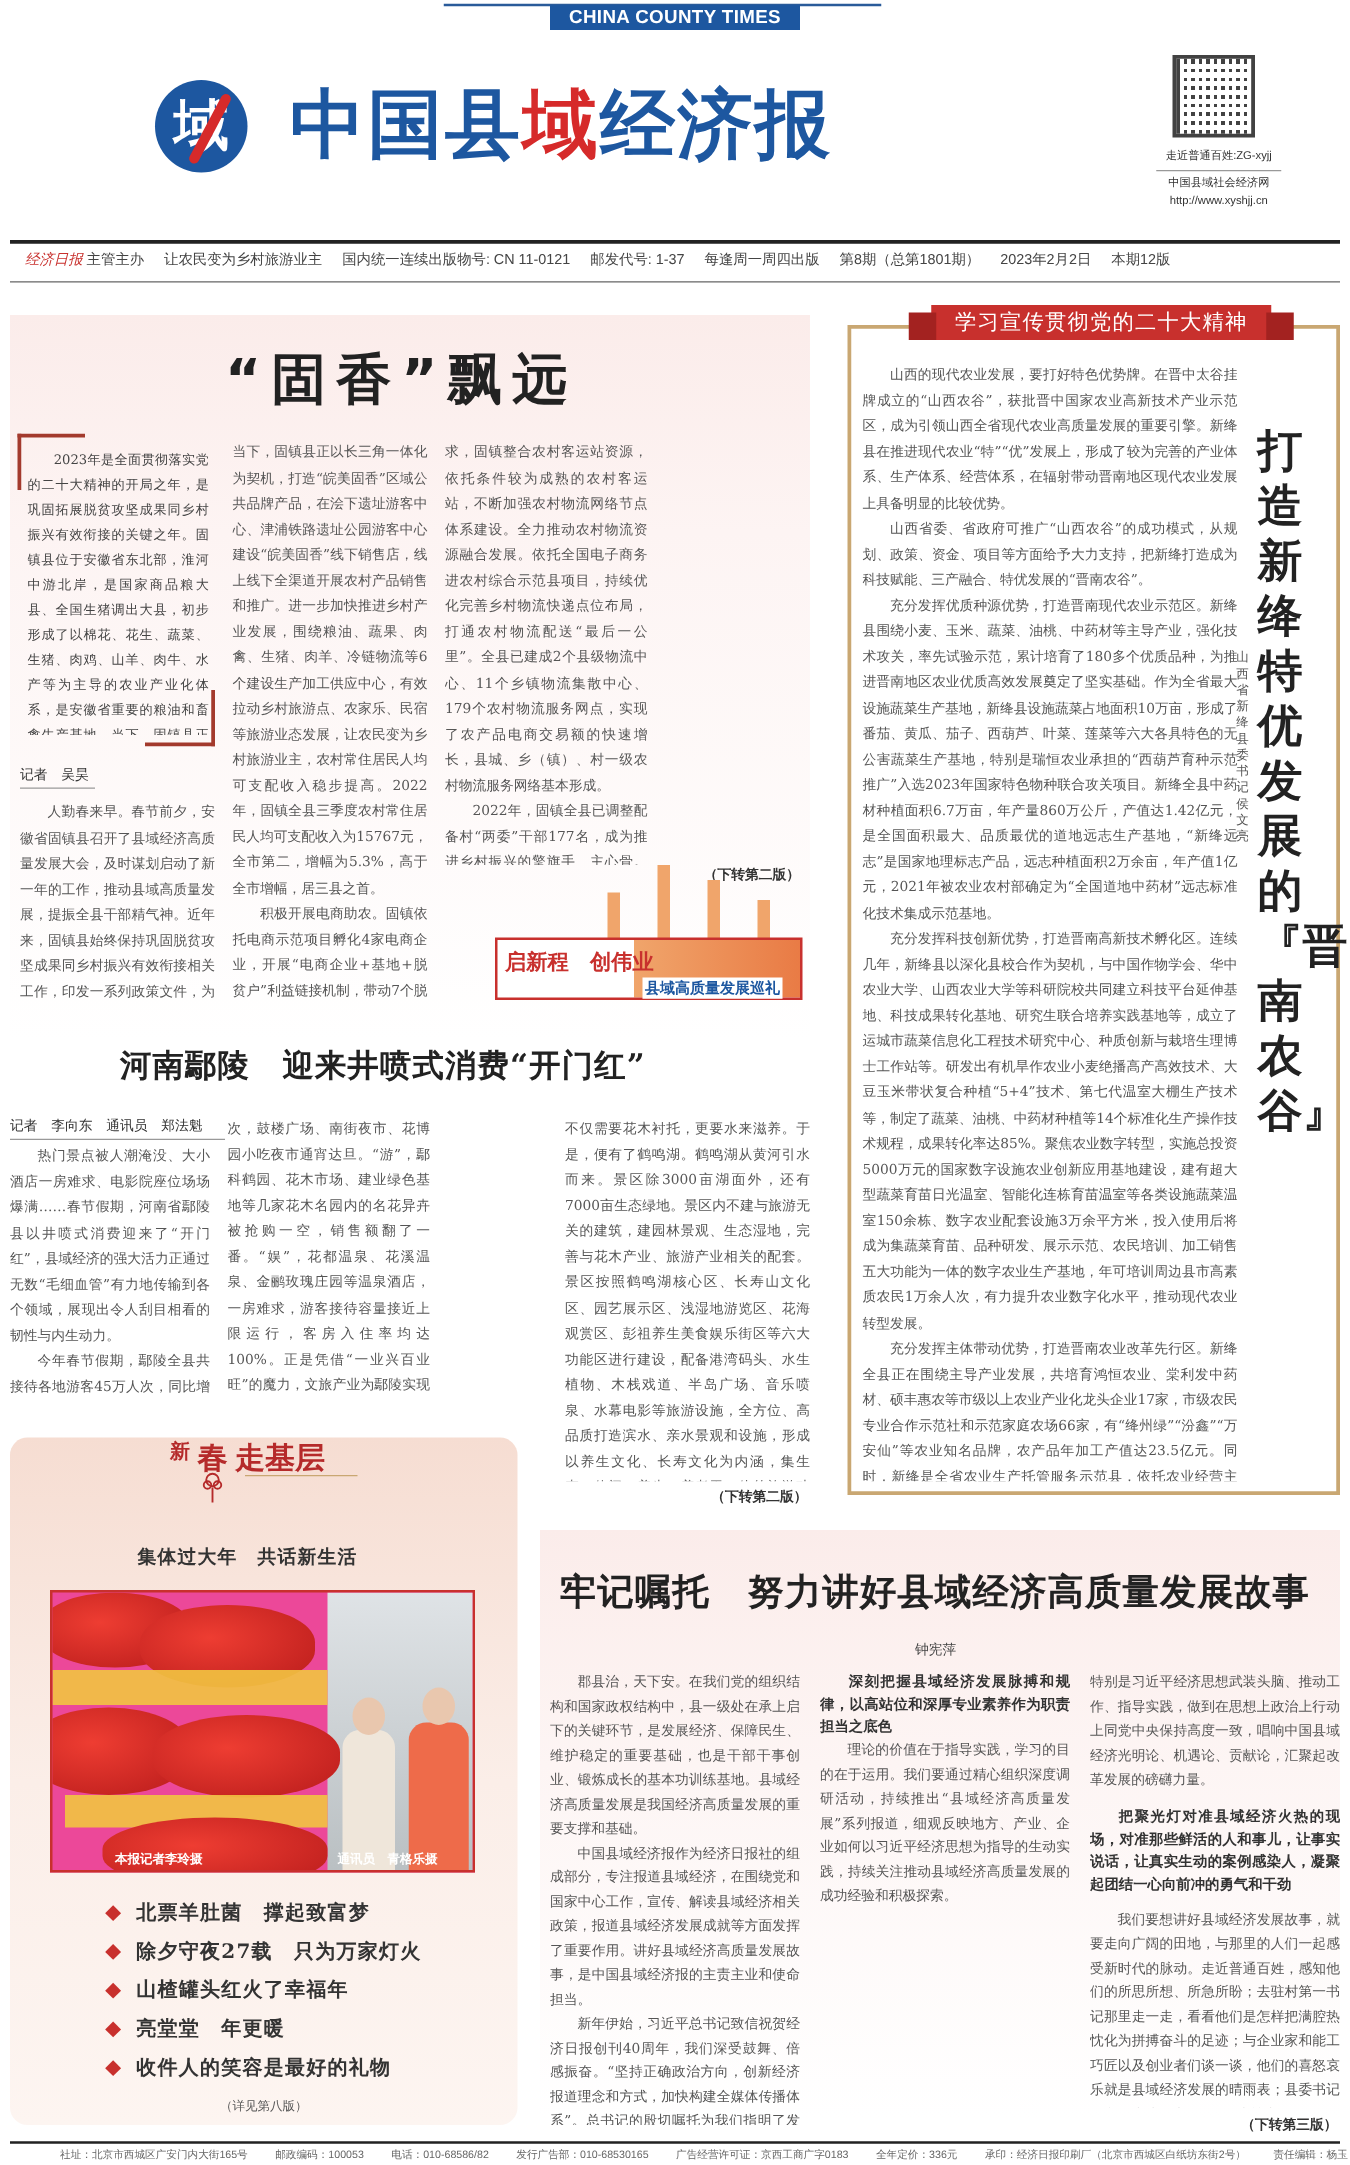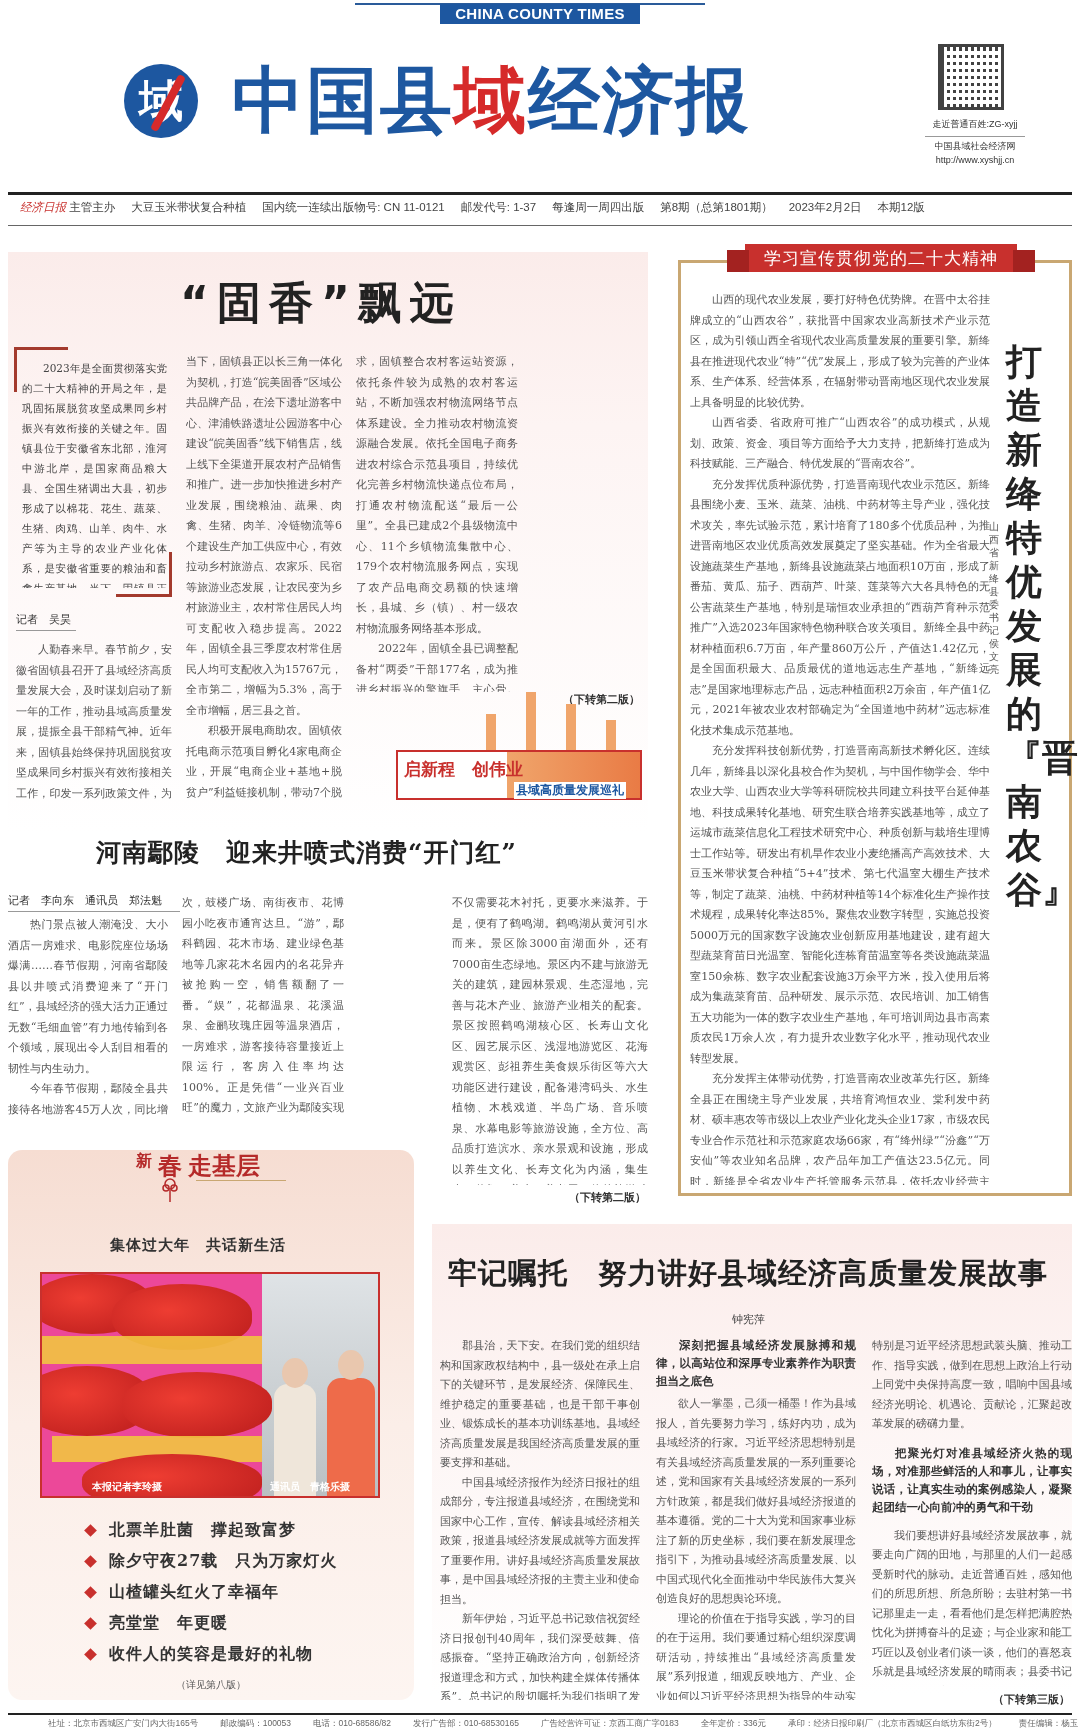--- a/index.html
+++ b/index.html
@@ -2,21 +2,21 @@
 <html><head>
 <meta charset="utf-8">
 <style>
 *{box-sizing:border-box;margin:0;padding:0}
 body{width:1080px;height:1732px;background:#fff;font-family:"DejaVu Serif",serif;color:#333;position:relative;overflow:hidden}
 .abs{position:absolute}
 .en-title-line{left:355px;top:3px;width:350px;height:2px;background:#2a5b9a}
 .en-title{left:440px;top:4px;width:200px;height:20px;background:#1d57a0;color:#fff;font-family:"Liberation Sans",sans-serif;font-weight:bold;font-size:15px;text-align:center;line-height:20px;letter-spacing:0.3px}
 .logo{left:124px;top:64px;width:74px;height:74px;border-radius:50%;background:#1d57a0;color:#fff;font-size:44px;font-weight:bold;text-align:center;line-height:74px;font-family:"DejaVu Sans",sans-serif}
 .logo .slash{position:absolute;left:40px;top:8px;width:8px;height:62px;background:#d62a2a;transform:rotate(28deg);border-radius:4px}
-.masthead{left:232px;top:50px;font-size:72px;color:#1d57a0;font-weight:bold;font-family:"DejaVu Sans",sans-serif;letter-spacing:2px;line-height:100px}
+.masthead{left:232px;top:50px;font-size:60px;color:#1d57a0;font-weight:bold;font-family:"DejaVu Sans",sans-serif;letter-spacing:2px;line-height:100px}
 .masthead .red{color:#d62a2a}
 .qr{left:938px;top:44px;width:66px;height:66px;background:
  repeating-linear-gradient(90deg,#222 0 3px,#fff 3px 6px),#fff;opacity:.85;border:3px solid #222}
 .qr-inner{left:944px;top:50px;width:54px;height:54px;background:repeating-linear-gradient(0deg,#fff 0 4px,transparent 4px 7px)}
 .qr-label{left:925px;top:118px;font-size:9px;color:#333;font-family:"Liberation Sans",sans-serif;width:100px;text-align:center}
 .qr-site{left:925px;top:136px;font-size:9px;color:#333;font-family:"Liberation Sans",sans-serif;width:100px;text-align:center;line-height:14px;border-top:1px solid #999;padding-top:2px}
 .rule-thick{left:8px;top:192px;width:1064px;height:3px;background:#222}
 .rule-thin{left:8px;top:225px;width:1064px;height:1px;background:#666}
 .infobar{left:20px;top:200px;width:1050px;font-size:11.5px;color:#444;font-family:"Liberation Sans",sans-serif;display:flex;gap:16px;white-space:nowrap}
 .infobar .brand{color:#c8302d;font-style:italic;font-family:"DejaVu Serif",serif}
@@ -76,21 +76,21 @@
 <div class="abs qr-inner"></div>
 <div class="abs qr-label">走近普通百姓:ZG-xyjj</div>
 <div class="abs qr-site">
     <div>中国县域社会经济网</div>
     <div>http://www.xyshjj.cn</div>
   </div>
 
 <div class="abs rule-thick"></div>
 <div class="abs infobar">
   <span><span class="brand">经济日报</span> <span>主管主办</span></span>
-  <span>大豆玉米带状复合种植</span>
+  <span>让农民变为乡村旅游业主</span>
   <span>国内统一连续出版物号: CN 11-0121</span>
   <span>邮发代号: 1-37</span>
   <span>每逢周一周四出版</span>
   <span>第8期（总第1801期）</span>
   <span>2023年2月2日</span>
   <span>本期12版</span>
 </div>
 <div class="abs rule-thin"></div>
 
 <div class="abs a1-bg"></div>
@@ -211,21 +211,20 @@
 <div class="abs b-bg"></div>
 <div class="abs b-title">牢记嘱托　努力讲好县域经济高质量发展故事</div>
 <div class="abs b-author">钟宪萍</div>
 <div class="abs" style="left:440px;top:1336px;width:200px;height:364px;overflow:hidden">
   <p class="col" style="line-height:19.5px">郡县治，天下安。在我们党的组织结构和国家政权结构中，县一级处在承上启下的关键环节，是发展经济、保障民生、维护稳定的重要基础，也是干部干事创业、锻炼成长的基本功训练基地。县域经济高质量发展是我国经济高质量发展的重要支撑和基础。</p>
   <p class="col" style="line-height:19.5px">中国县域经济报作为经济日报社的组成部分，专注报道县域经济，在围绕党和国家中心工作，宣传、解读县域经济相关政策，报道县域经济发展成就等方面发挥了重要作用。讲好县域经济高质量发展故事，是中国县域经济报的主责主业和使命担当。</p>
   <p class="col" style="line-height:19.5px">新年伊始，习近平总书记致信祝贺经济日报创刊40周年，我们深受鼓舞、倍感振奋。“坚持正确政治方向，创新经济报道理念和方式，加快构建全媒体传播体系”。总书记的殷切嘱托为我们指明了发展方向、提供了根本遵循。我们将牢记职责使命，深耕广袤的县域经济沃土，创新县域经济报道理念和方式，努力讲好新时代中国县域经济高质量发展故事。</p>
 </div>
 <div class="abs" style="left:656px;top:1336px;width:200px;height:364px;overflow:hidden">
   <p class="b-head" style="text-indent:2em">深刻把握县域经济发展脉搏和规律，以高站位和深厚专业素养作为职责担当之底色</p>
-  <p class="col" style="line-height:19.5px;margin-top:4px">欲人一掌墨，己须一桶墨！作为县域报人，首先要努力学习，练好内功，成为县域经济的行家。习近平经济思想特别是有关县域经济高质量发展的一系列重要论述，党和国家有关县域经济发展的一系列方针政策，都是我们做好县域经济报道的基本遵循。党的二十大为党和国家事业标注了新的历史坐标，我们要在新发展理念指引下，为推动县域经济高质量发展、以中国式现代化全面推动中华民族伟大复兴创造良好的思想舆论环境。</p>
   <p class="col" style="line-height:19.5px">理论的价值在于指导实践，学习的目的在于运用。我们要通过精心组织深度调研活动，持续推出“县域经济高质量发展”系列报道，细观反映地方、产业、企业如何以习近平经济思想为指导的生动实践，持续关注推动县域经济高质量发展的成功经验和积极探索。</p>
 
 </div>
 <div class="abs" style="left:872px;top:1336px;width:200px;height:350px;overflow:hidden">
   <p class="col" style="line-height:19.5px;text-indent:0">特别是习近平经济思想武装头脑、推动工作、指导实践，做到在思想上政治上行动上同党中央保持高度一致，唱响中国县域经济光明论、机遇论、贡献论，汇聚起改革发展的磅礴力量。</p>
   <p class="b-head" style="text-indent:2em;margin:10px 0">把聚光灯对准县域经济火热的现场，对准那些鲜活的人和事儿，让事实说话，让真实生动的案例感染人，凝聚起团结一心向前冲的勇气和干劲</p>
   <p class="col" style="line-height:19.5px">我们要想讲好县域经济发展故事，就要走向广阔的田地，与那里的人们一起感受新时代的脉动。走近普通百姓，感知他们的所思所想、所急所盼；去驻村第一书记那里走一走，看看他们是怎样把满腔热忱化为拼搏奋斗的足迹；与企业家和能工巧匠以及创业者们谈一谈，他们的喜怒哀乐就是县域经济发展的晴雨表；县委书记是我们党执政兴国的“一线总指挥”，要了解他们是怎么想怎么看怎么干的？</p>
 
 </div>
 <div class="abs cont" style="left:960px;top:1692px;width:110px">（下转第三版）</div>

